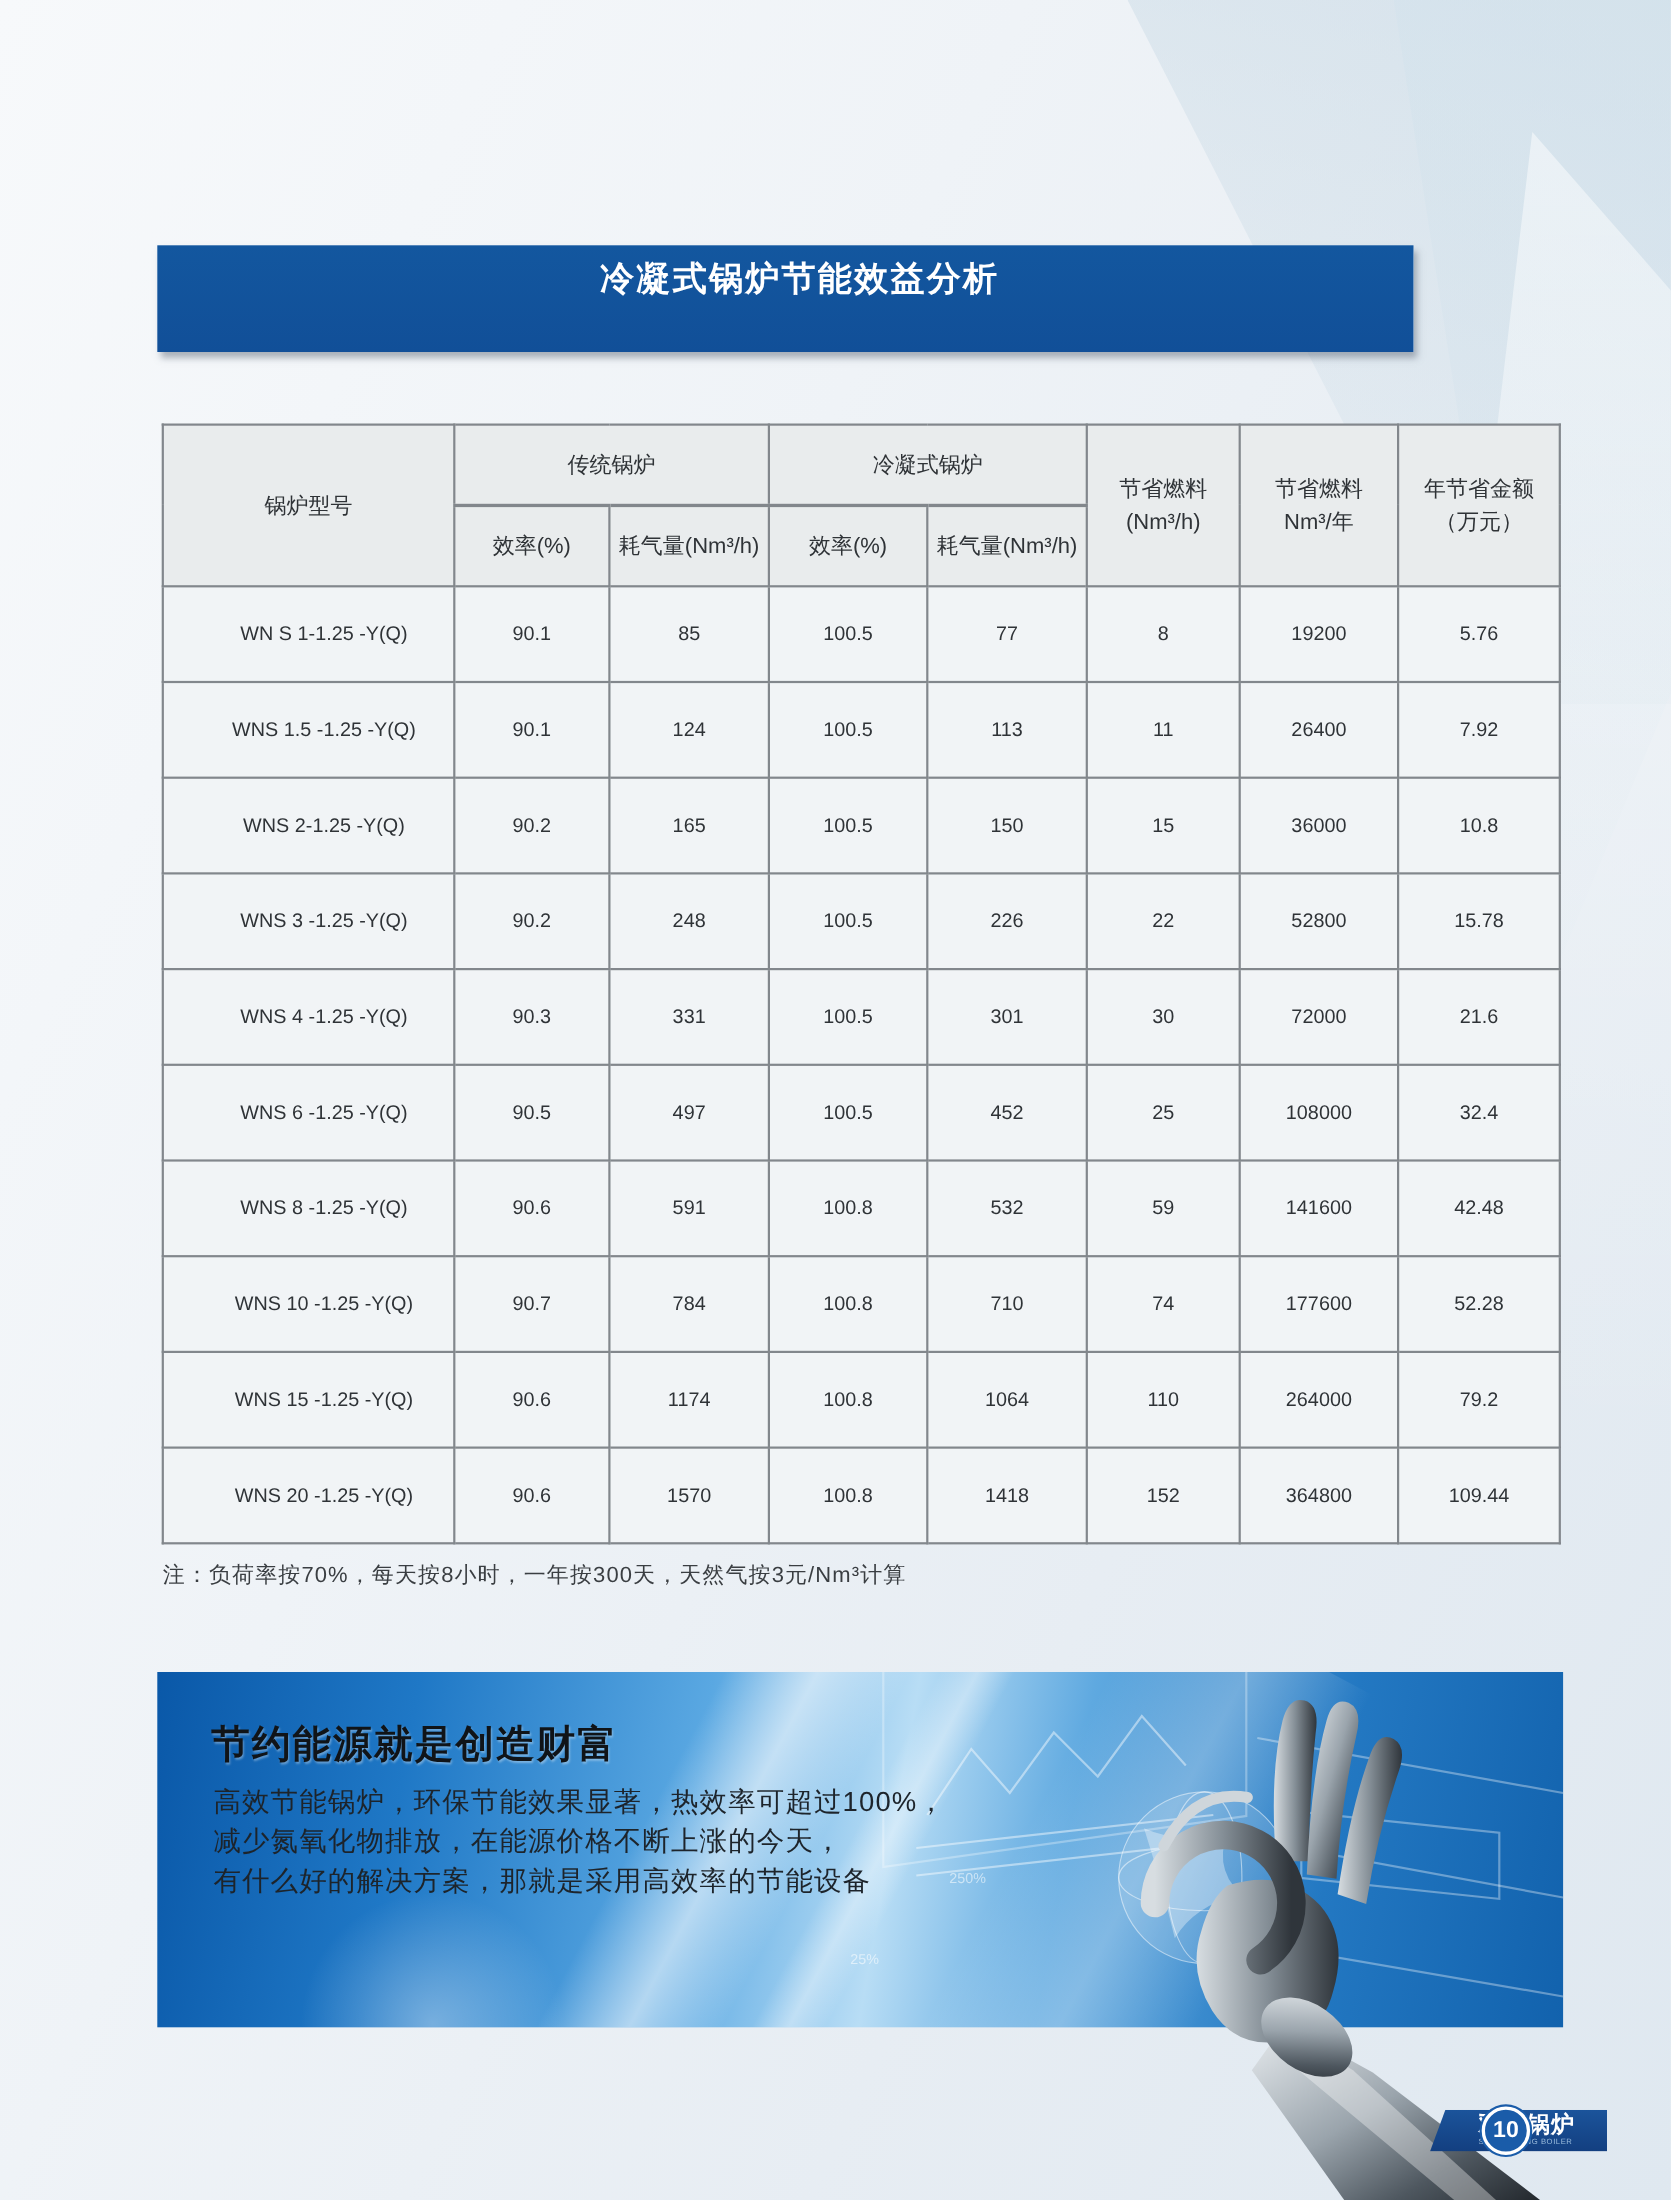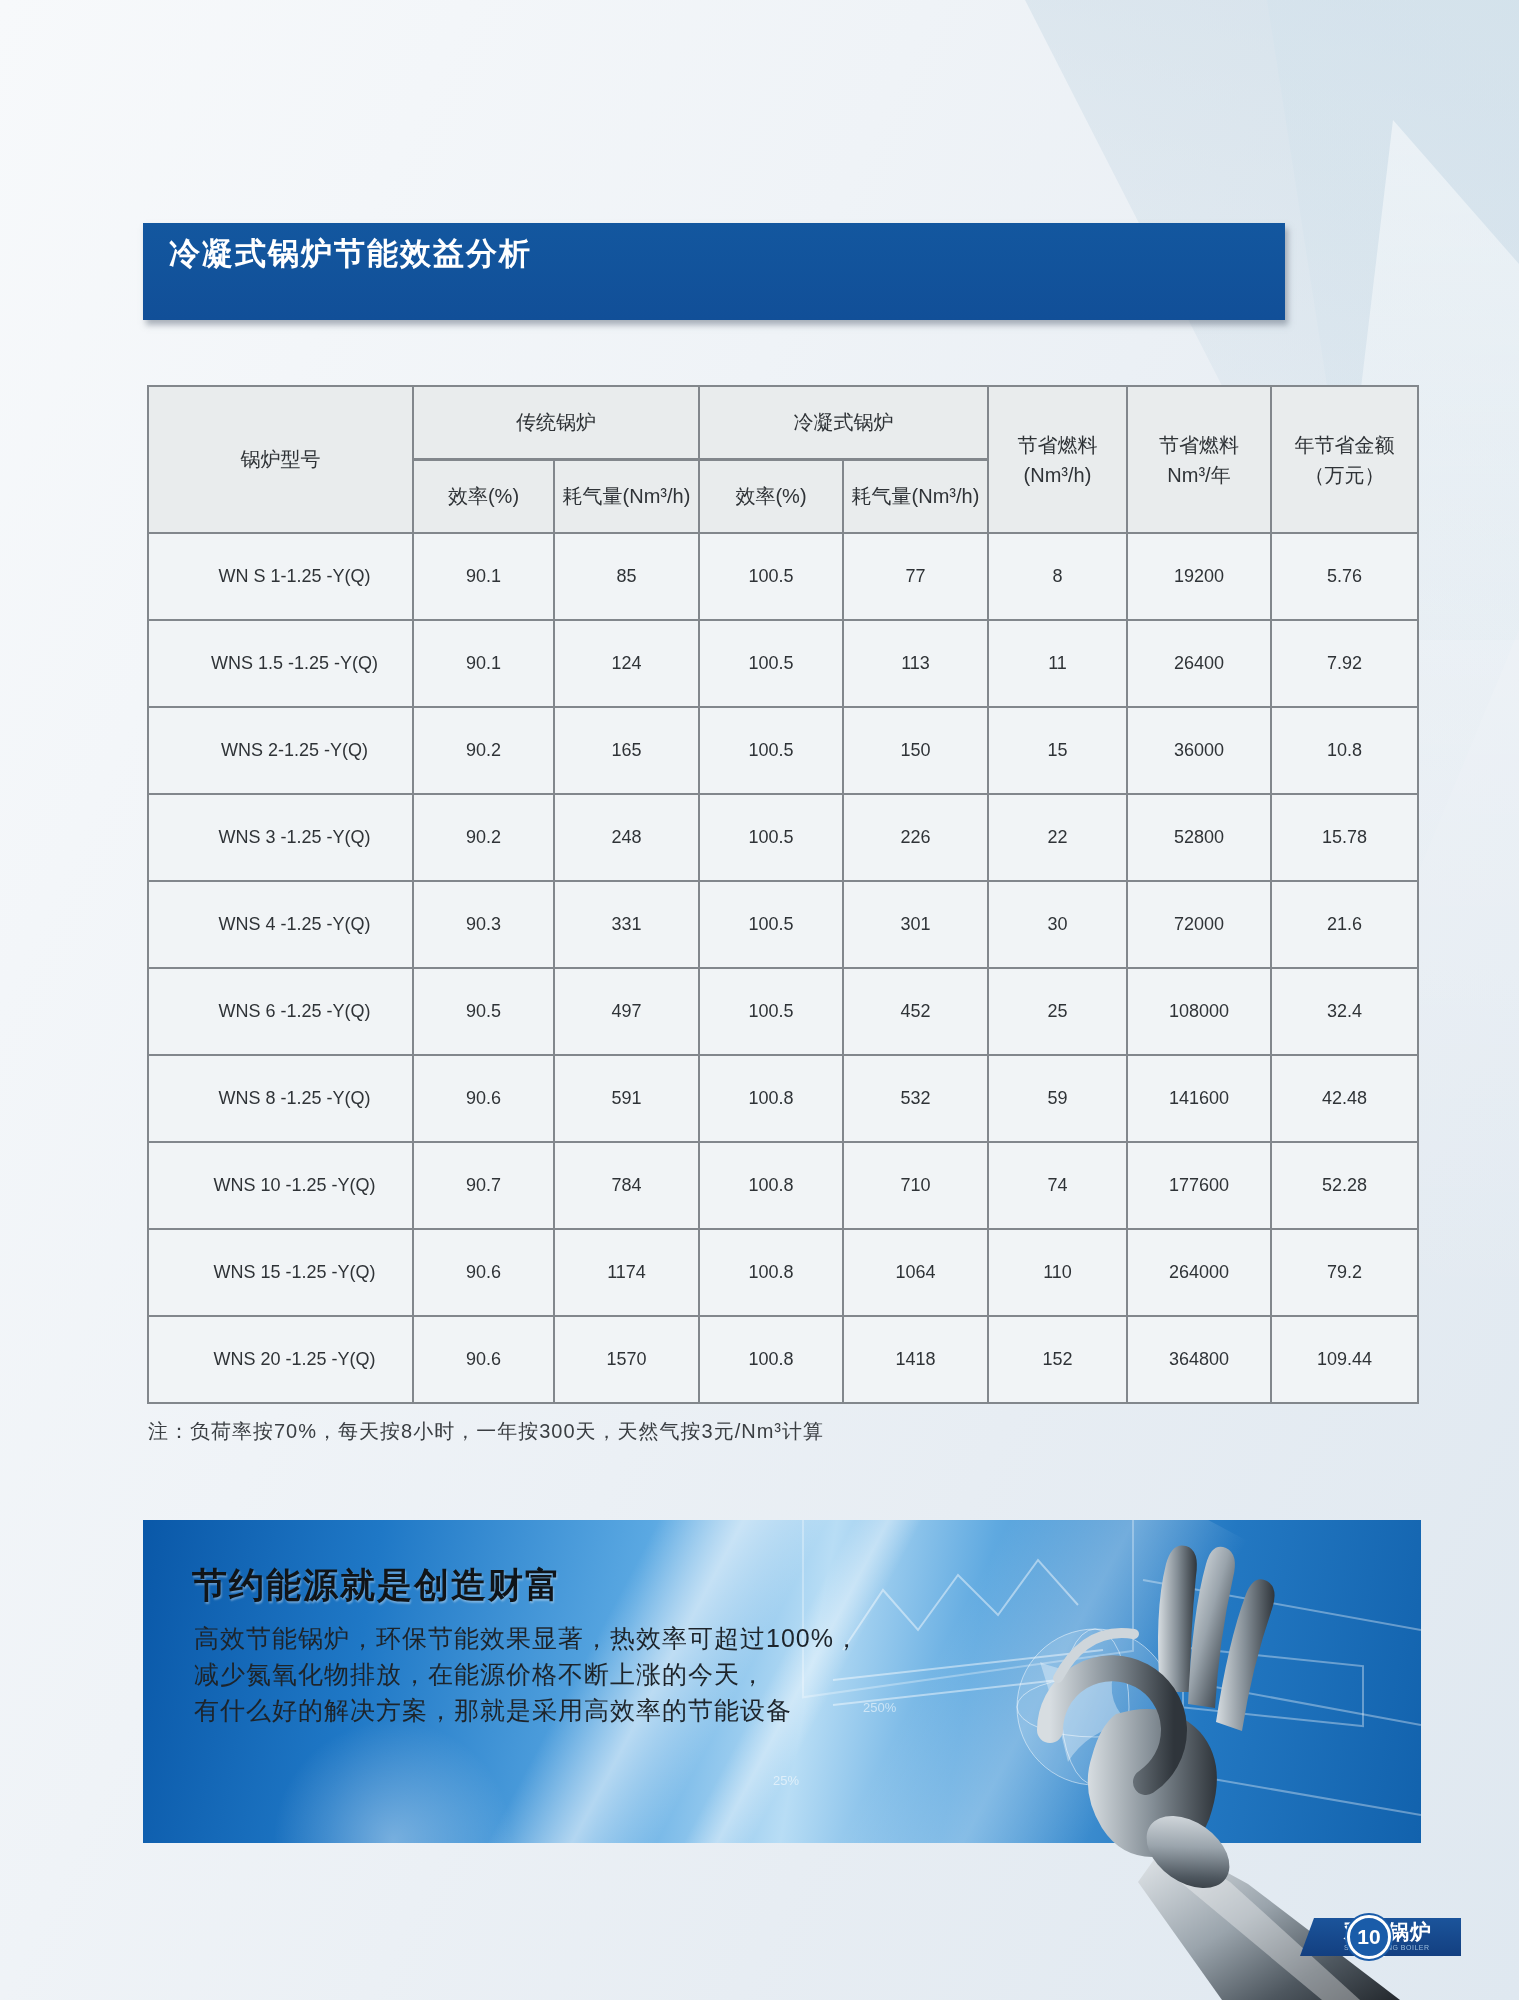--- a/index.html
+++ b/index.html
@@ -17,21 +17,21 @@
     clip-path:polygon(55% 0,100% 0,100% 70%,80% 100%);}
   .bg-poly3{position:absolute;top:120px;right:0;width:420px;height:1200px;
     background:linear-gradient(180deg,rgba(255,255,255,.5),rgba(235,242,247,0));
     clip-path:polygon(70% 0,100% 12%,100% 100%,40% 88%);}
 
   
   .header-banner{
     position:absolute; left:143px; top:223px; width:1142px; height:97px;
     background:linear-gradient(180deg,#13579f 0%,#114f98 100%);
     box-shadow:3px 5px 6px rgba(96,108,124,.5);
-    padding:13px 0 0 26px; z-index:2;
+    padding:13px 0 0 26px; z-index:2;text-align:center;
   }
   .header-banner .zh{color:#ffffff;font-size:31px;font-weight:bold;letter-spacing:2px;line-height:36px;}
   .header-banner .en{color:#dbe6f2;font-size:19px;line-height:26px;margin-top:2px;}
 
   
   .benefit-table{
     position:absolute;left:147px;top:385px;width:1270px;z-index:2;
     border-collapse:collapse;table-layout:fixed;
     font-size:18px;color:#2f3337;
   }

